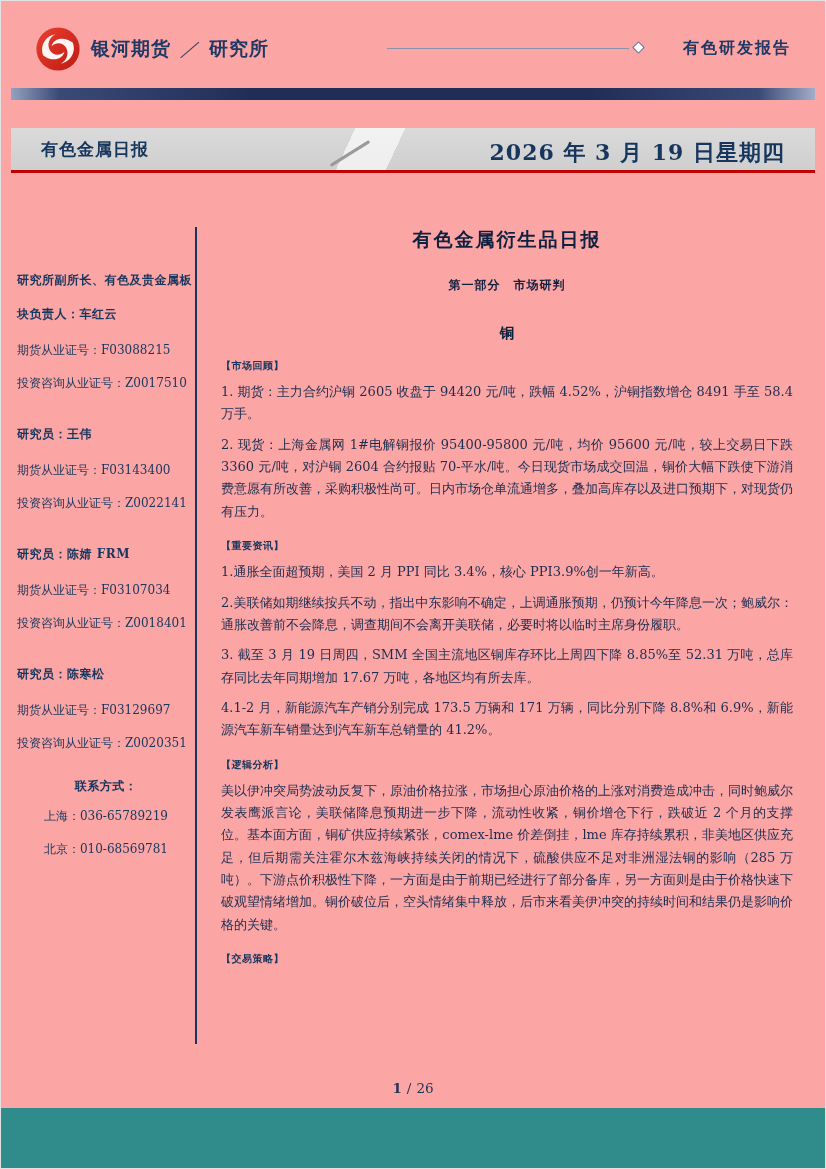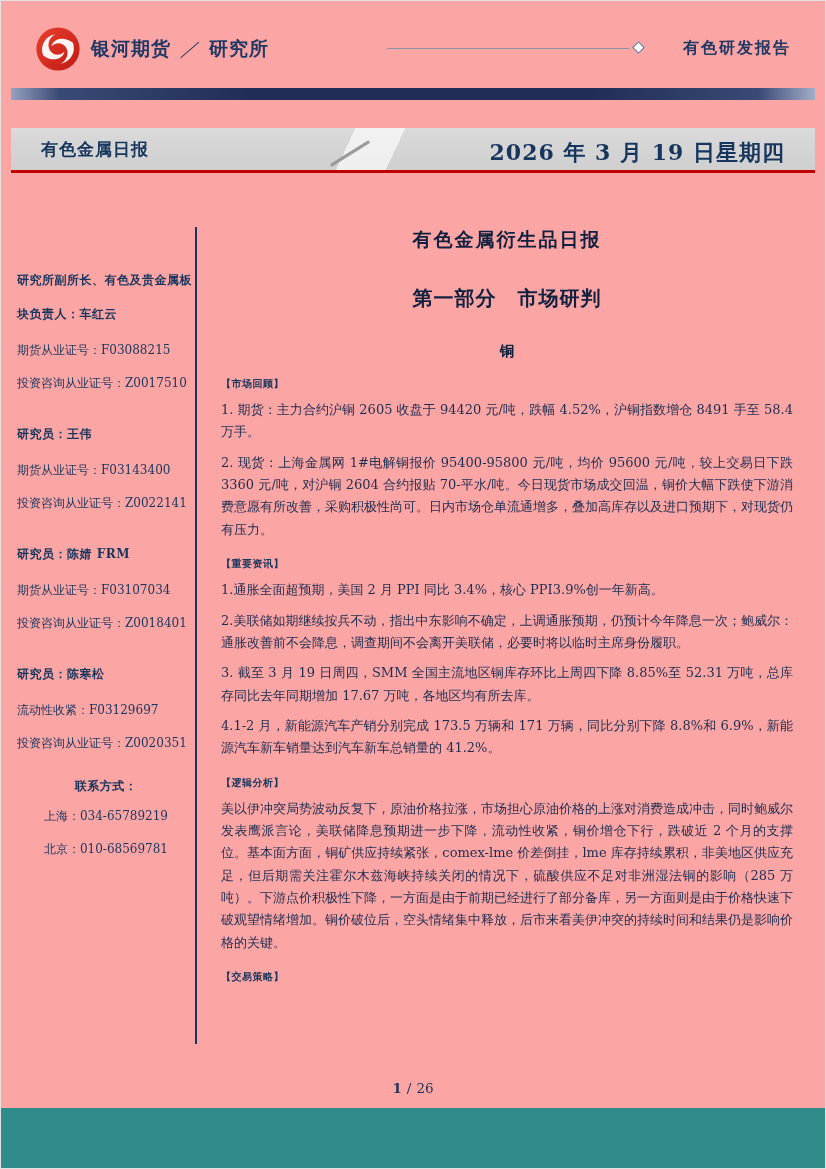--- a/index.html
+++ b/index.html
@@ -148,25 +148,25 @@
   .doc-title {
     margin-top: 14px;
     text-align: center;
     font-family: "DejaVu Sans", "Liberation Sans", sans-serif;
     font-weight: bold;
     font-size: 19px;
     color: #10203f;
     letter-spacing: 2px;
   }
   .part-title {
-    margin-top: 32px;
+    margin-top: 24px;
     text-align: center;
     font-family: "DejaVu Sans", "Liberation Sans", sans-serif;
     font-weight: bold;
-    font-size: 20px;
+    font-size: 12px;
     color: #10203f;
     letter-spacing: 1px;
   }
   .metal-title {
     margin-top: 30px;
     text-align: center;
     font-family: "DejaVu Sans", "Liberation Sans", sans-serif;
     font-weight: bold;
     font-size: 14.5px;
     color: #10203f;
@@ -257,26 +257,26 @@
         <div class="sb-line">期货从业证号：F03143400</div>
         <div class="sb-line">投资咨询从业证号：Z0022141</div>
       </div>
       <div class="sb-group">
         <div class="sb-title">研究员：陈婧  FRM</div>
         <div class="sb-line">期货从业证号：F03107034</div>
         <div class="sb-line">投资咨询从业证号：Z0018401</div>
       </div>
       <div class="sb-group">
         <div class="sb-title">研究员：陈寒松</div>
-        <div class="sb-line">流动性收紧：F03129697</div>
+        <div class="sb-line">期货从业证号：F03129697</div>
         <div class="sb-line">投资咨询从业证号：Z0020351</div>
       </div>
       <div class="sb-contact">
         <div class="sb-title">联系方式：</div>
-        <div class="sb-line">上海：034-65789219</div>
+        <div class="sb-line">上海：036-65789219</div>
         <div class="sb-line">北京：010-68569781</div>
       </div>
     </div>
 
     <div class="v-divider"></div>
 
     <div class="main">
       <div class="doc-title">有色金属衍生品日报</div>
       <div class="part-title">第一部分　市场研判</div>
       <div class="metal-title">铜</div>

